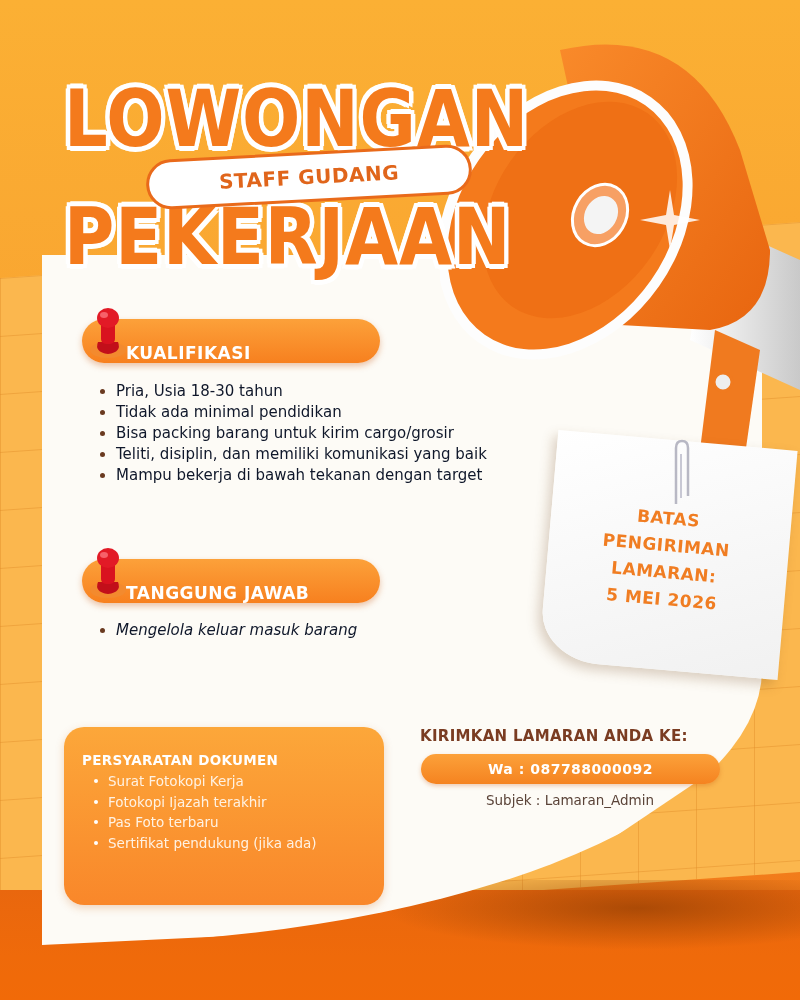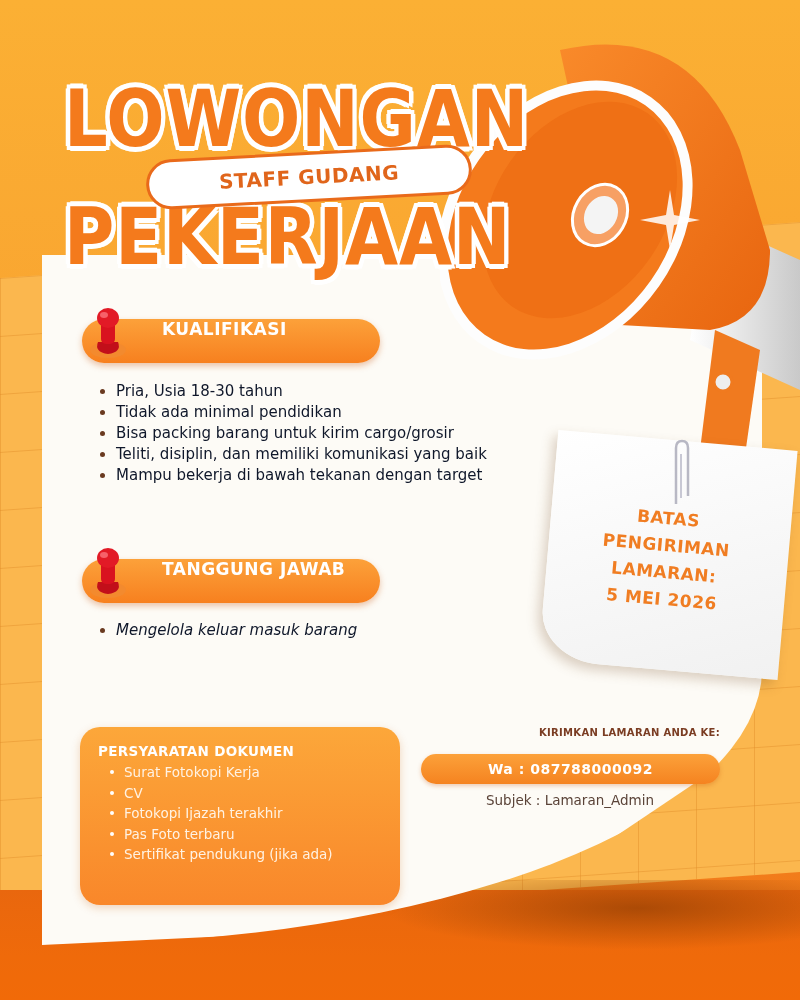--- a/index.html
+++ b/index.html
@@ -38,40 +38,40 @@
     transform: rotate(-3deg); display: flex; align-items: center; justify-content: center; }
   .subtitle-pill span { font-weight: bold; font-size: 20px; color: #e0651b; letter-spacing: 0.5px; }
 
   
   .megaphone { position: absolute; left: 440px; top: 30px; width: 360px; height: 460px; }
 
   
   .section-pill { position: absolute; height: 44px; border-radius: 22px;
     background: linear-gradient(180deg, #fca13a 0%, #f7801f 100%);
     box-shadow: 0 3px 6px rgba(200,90,20,0.35);
-    display: flex; align-items: flex-start; padding-left: 80px; }
+    display: flex; align-items: flex-end; padding-left: 44px; }
   .section-pill span { color: #fff; font-weight: bold; font-size: 17px; letter-spacing: 0.5px; }
   .pin { position: absolute; width: 46px; height: 54px; }
 
   .bullets { position: absolute; list-style: none; }
   .bullets li { font-size: 15px; color: #0f172a; line-height: 21px; padding-left: 18px; position: relative; }
   .bullets li::before { content: ""; position: absolute; left: 2px; top: 8px; width: 5px; height: 5px;
     border-radius: 50%; background: #6a3a20; }
 
-  .docs-box { position: absolute; left: 80px; top: 727px; width: 320px; height: 178px;
+  .docs-box { position: absolute; left: 64px; top: 727px; width: 320px; height: 178px;
     border-radius: 20px; background: linear-gradient(180deg, #fca73a 0%, #f9872a 100%);
-    box-shadow: 0 3px 8px rgba(200,100,20,0.25); padding: 16px 0 0 18px; }
+    box-shadow: 0 3px 8px rgba(200,100,20,0.25); padding: 25px 0 0 18px; }
   .docs-box .title { color: #fff; font-weight: bold; font-size: 13.5px; letter-spacing: 0.3px; margin-bottom: 3px; }
   .docs-box ul { list-style: none; padding-left: 10px; }
   .docs-box li { color: #fff2e3; font-size: 13.5px; line-height: 20.5px; padding-left: 16px; position: relative; }
   .docs-box li::before { content: ""; position: absolute; left: 2px; top: 8px; width: 4px; height: 4px;
     border-radius: 50%; background: #fff; }
 
-  .send-title { position: absolute; left: 420px; top: 727px; width: 300px; text-align: right;
-    font-weight: bold; font-size: 10px; color: #7a3c22; letter-spacing: 0.3px; }
+  .send-title { position: absolute; left: 420px; top: 727px; width: 300px; text-align: left;
+    font-weight: bold; font-size: 15px; color: #7a3c22; letter-spacing: 0.3px; }
   .wa-pill { position: absolute; left: 421px; top: 754px; width: 299px; height: 30px; border-radius: 15px;
     background: linear-gradient(180deg, #fca13a, #f58320); box-shadow: 0 2px 4px rgba(200,90,20,0.3);
     display: flex; align-items: center; justify-content: center; }
   .wa-pill span { color: #fff; font-weight: bold; font-size: 14px; letter-spacing: 0.5px; }
   .subject { position: absolute; left: 420px; top: 792px; width: 300px; text-align: center;
     font-size: 13.5px; color: #5a4338; }
 
   
   .note { position: absolute; left: 548px; top: 440px; width: 240px; height: 230px;
     background: linear-gradient(160deg, #ffffff 0%, #f1f1f1 100%);
@@ -158,21 +158,20 @@
   <ellipse cx="18" cy="9" rx="4" ry="3" fill="#ff8088" opacity="0.7"></ellipse>
 </svg>
 <ul class="bullets" style="left:98px; top:620px;font-style:italic;">
   <li>Mengelola keluar masuk barang</li>
 </ul>
 
 <div class="docs-box">
   <div class="title">PERSYARATAN DOKUMEN</div>
   <ul>
     <li>Surat Fotokopi Kerja</li>
-    <li>CV</li>
     <li>Fotokopi Ijazah terakhir</li>
     <li>Pas Foto terbaru</li>
     <li>Sertifikat pendukung (jika ada)</li>
   </ul>
 </div>
 
 <div class="send-title">KIRIMKAN LAMARAN ANDA KE:</div>
 <div class="wa-pill">
   <span>Wa : 087788000092</span>
 </div>

